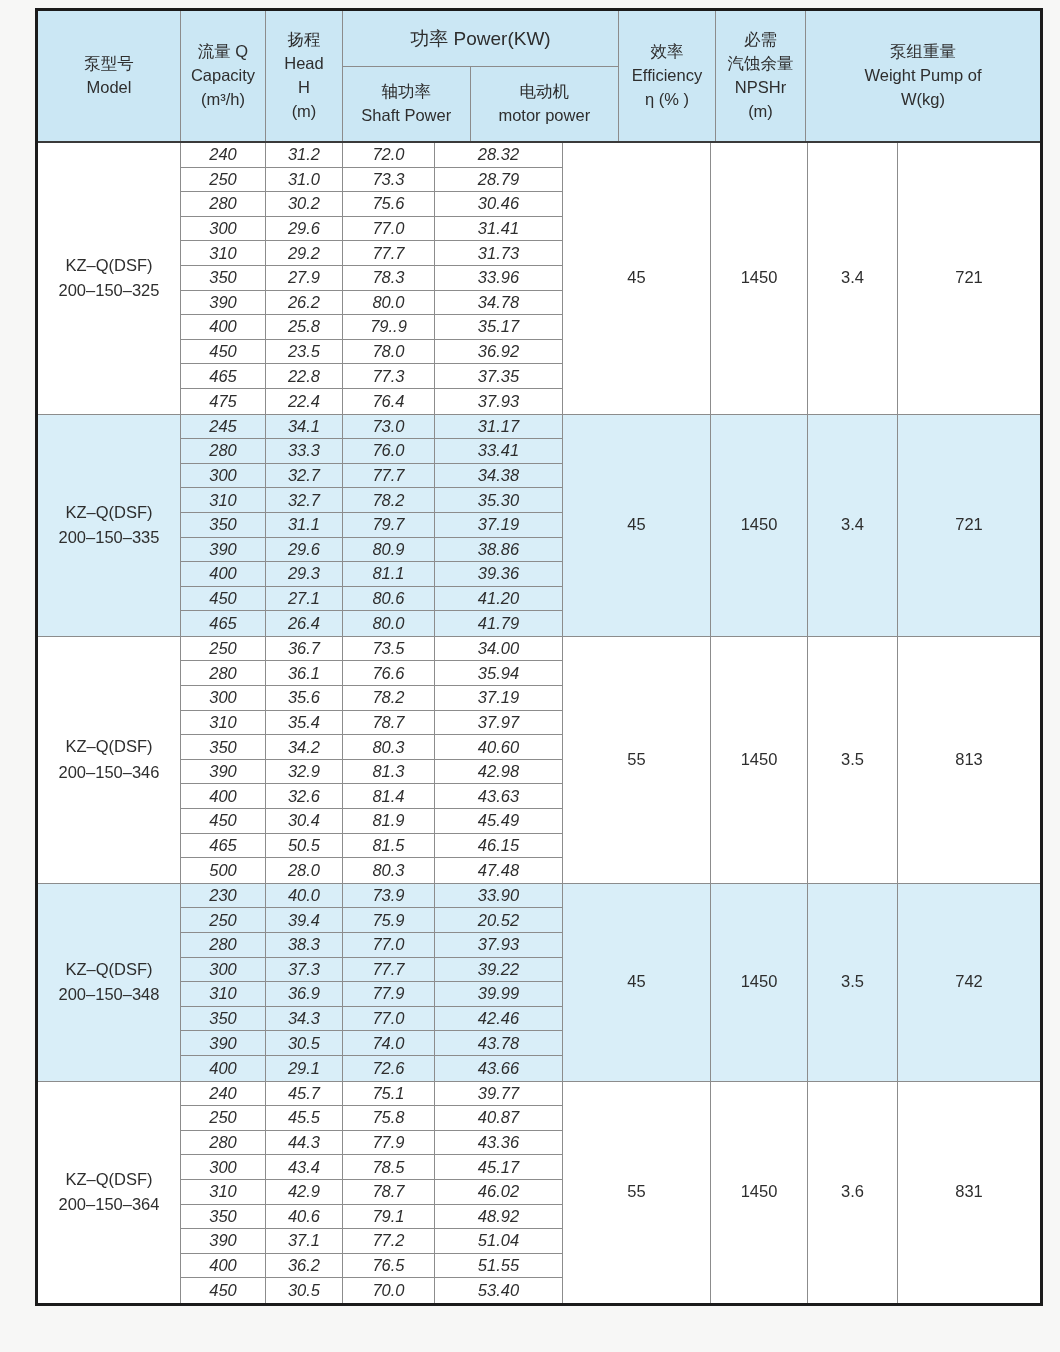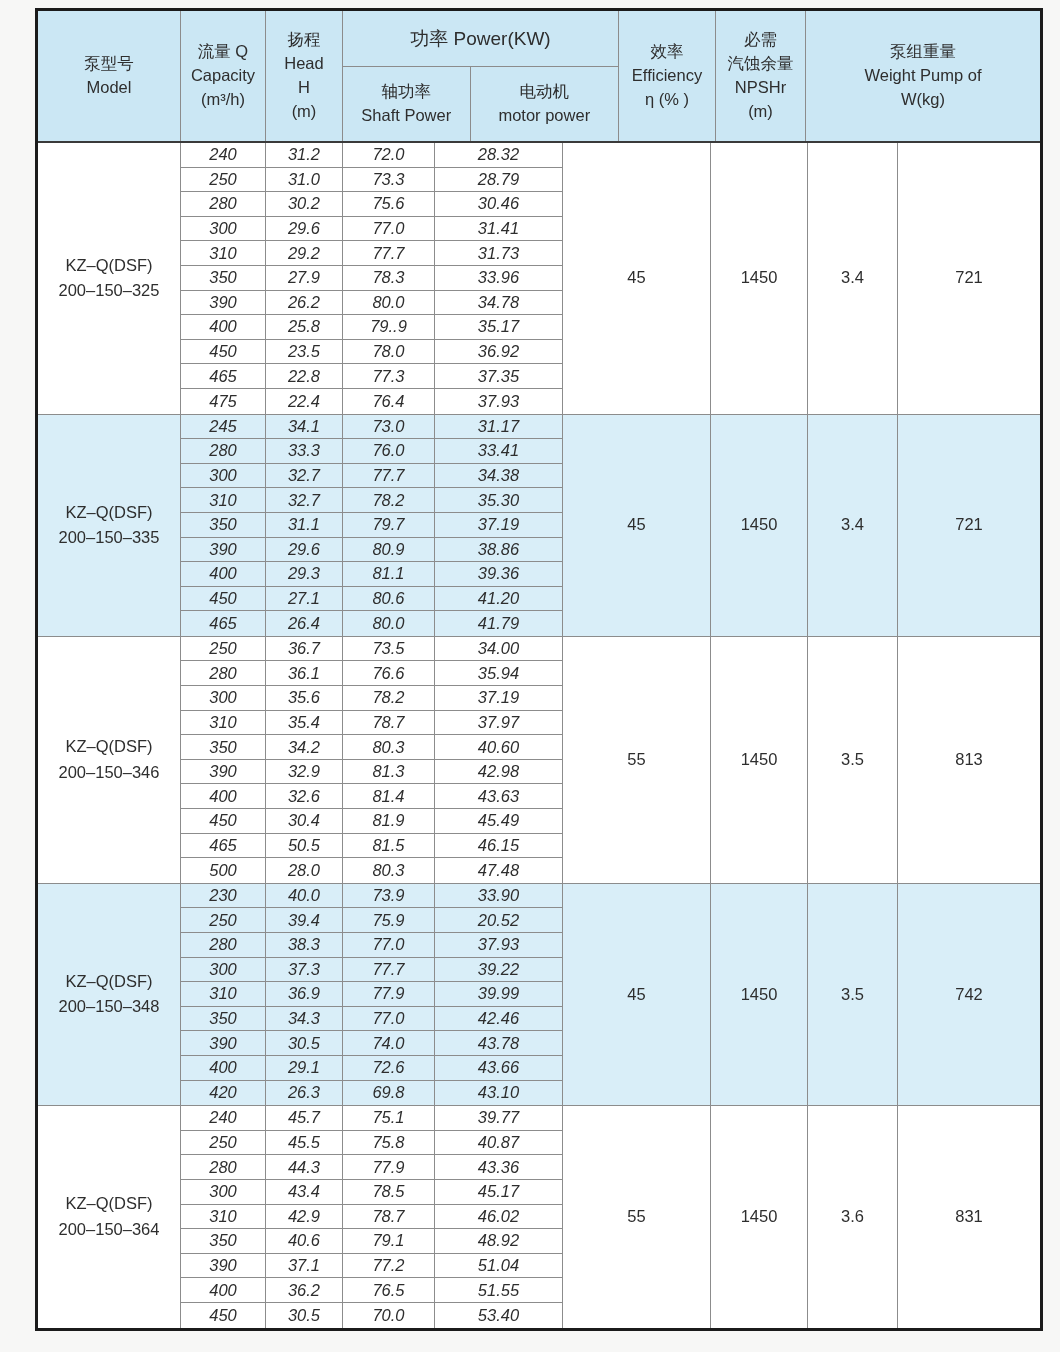--- a/index.html
+++ b/index.html
@@ -399,26 +399,20 @@
               <div class="c w-head">30.5</div>
               <div class="c w-speed">74.0</div>
               <div class="c w-shaft">43.78</div>
             </div>
             <div class="row">
               <div class="c w-cap">400</div>
               <div class="c w-head">29.1</div>
               <div class="c w-speed">72.6</div>
               <div class="c w-shaft">43.66</div>
             </div>
-            <div class="row">
-              <div class="c w-cap">420</div>
-              <div class="c w-head">26.3</div>
-              <div class="c w-speed">69.8</div>
-              <div class="c w-shaft">43.10</div>
-            </div>
           </div>
           <div class="gcell w-motor">45</div>
           <div class="gcell w-eff">1450</div>
           <div class="gcell w-npshr">3.5</div>
           <div class="gcell w-weight">742</div>
         </div>
         <div class="group">
           <div class="gcell w-model">KZ–Q(DSF)
 200–150–364</div>
           <div class="rows-col w-rows">

